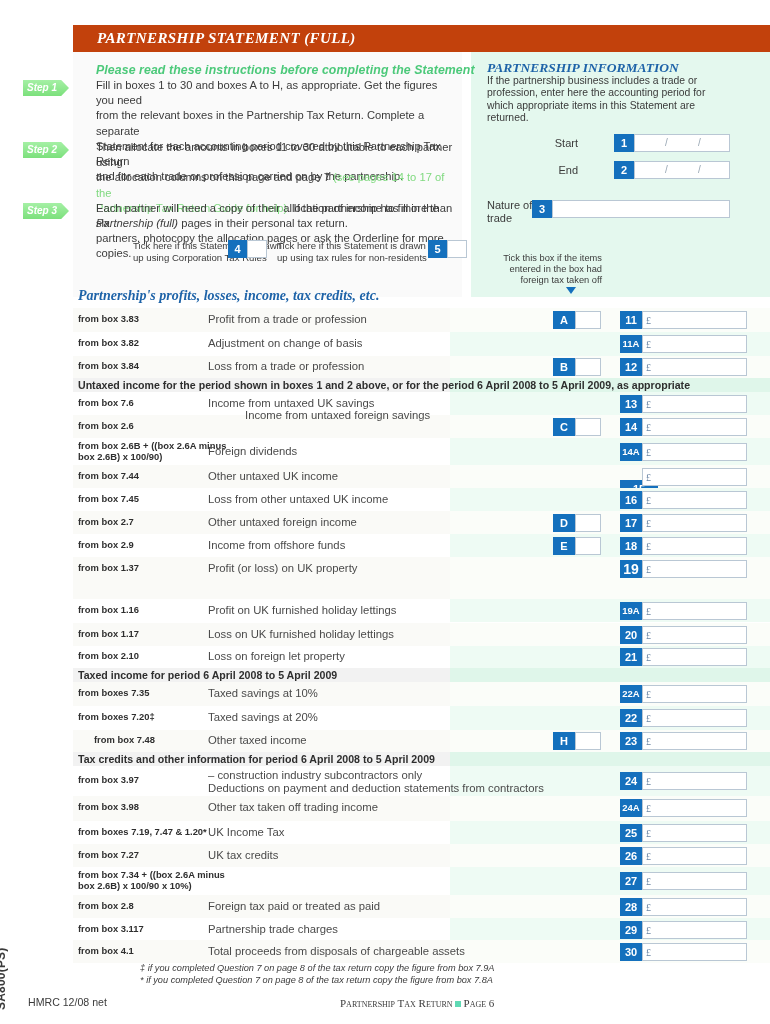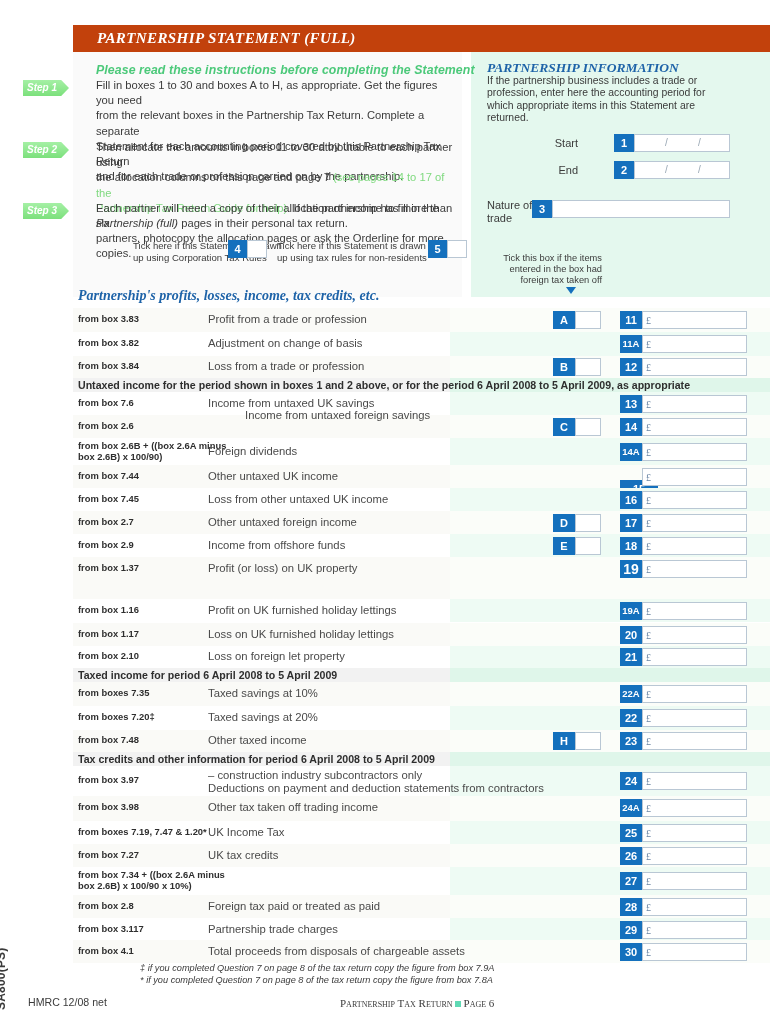--- a/index.html
+++ b/index.html
@@ -547,21 +547,21 @@
       <div class="desc" style="top: 711px;">
         <div>Taxed savings at 20%</div>
       </div>
       <div class="numbox" style="left: 620px; top: 709px; width: 22px; height: 18px; line-height: 18px; font-size: 11px;">22</div>
       <div class="fieldbox" style="left: 642px; top: 709px; width: 105px; height: 18px;"></div>
       <div class="poundsym" style="left: 646px; top: 713px;">£</div>
       <div class="row" style="top: 730px; height: 22px;">
         <div class="band-l" style="background: rgb(250, 250, 247);"></div>
         <div class="band-r" style="background: rgb(251, 253, 249);"></div>
       </div>
-      <div class="frombox" style="top: 735px;">
+      <div class="frombox" style="top: 735px; margin-left: 16px;">
         <div>from box 7.48</div>
       </div>
       <div class="desc" style="top: 734px;">
         <div>Other taxed income</div>
       </div>
       <div class="numbox" style="left: 553px; top: 732px; width: 22px; height: 18px; line-height: 18px;">H</div>
       <div class="fieldbox" style="left: 575px; top: 732px; width: 26px; height: 18px;"></div>
       <div class="numbox" style="left: 620px; top: 732px; width: 22px; height: 18px; line-height: 18px; font-size: 11px;">23</div>
       <div class="fieldbox" style="left: 642px; top: 732px; width: 105px; height: 18px;"></div>
       <div class="poundsym" style="left: 646px; top: 736px;">£</div>

